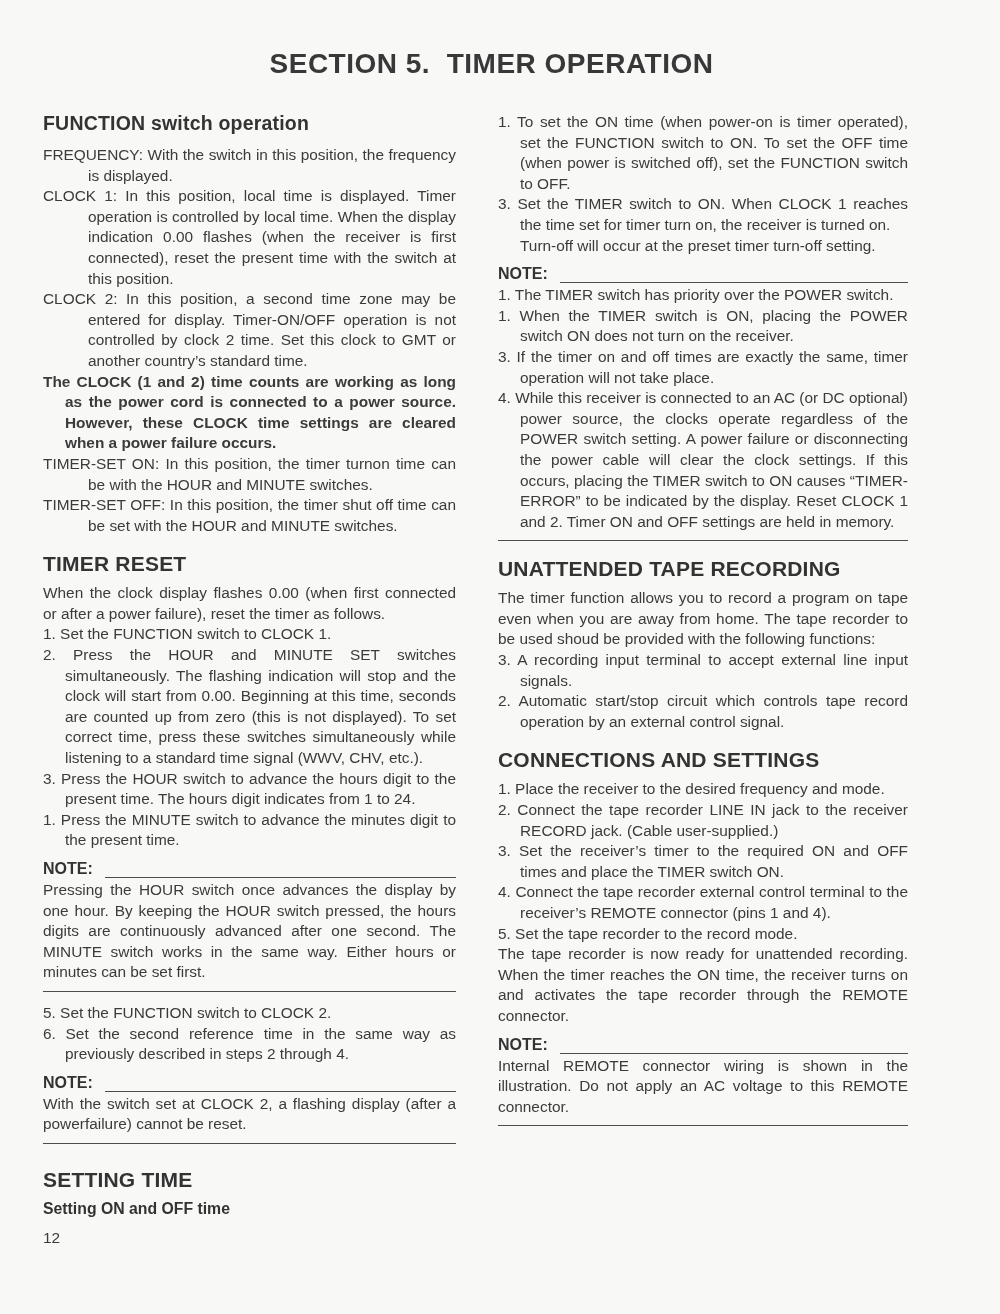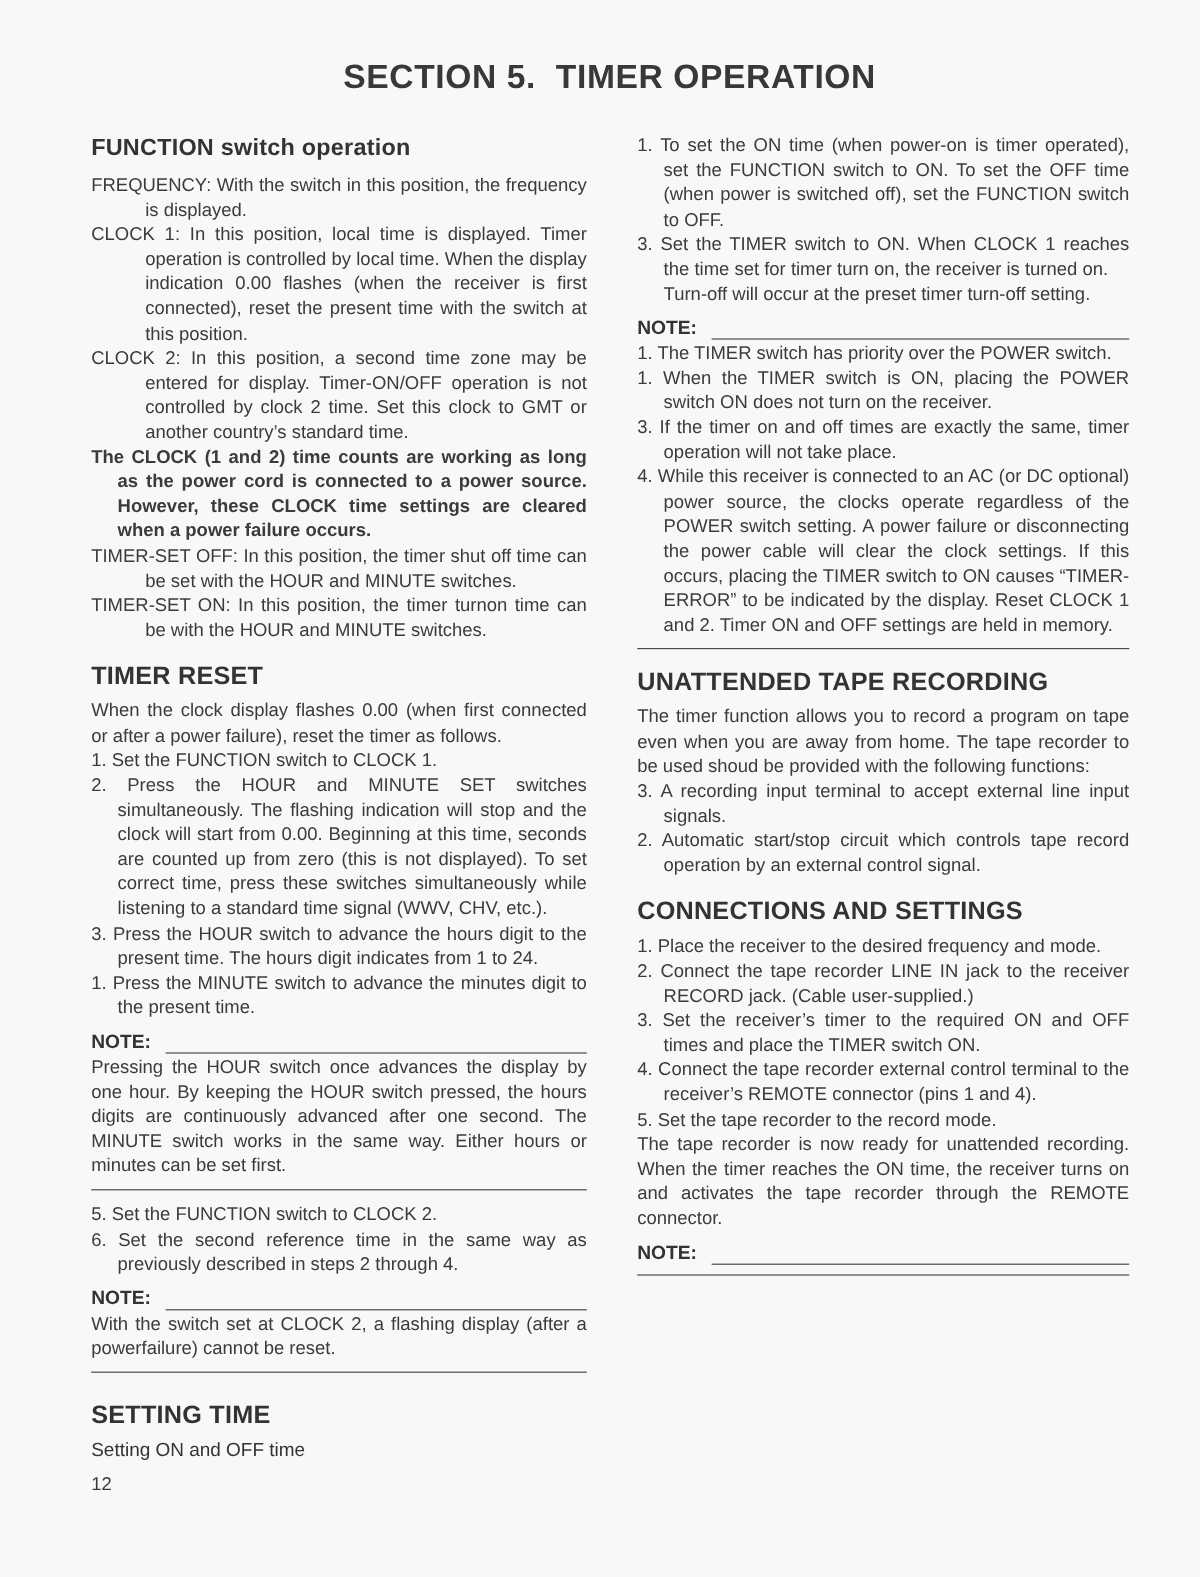--- a/index.html
+++ b/index.html
@@ -6,21 +6,21 @@
   html, body { margin: 0; padding: 0; }
   body {
     width: 1000px; height: 1314px;
     background: #f8f8f6;
     font-family: "Liberation Sans", sans-serif;
     color: #3b3b3b;
     overflow: hidden;
   }
   .page {
     width: 1000px; height: 1314px;
-    padding: 48px 60px 0 76px;
+    padding: 48px 60px 0 43px;
     overflow: hidden;
   }
   .doc-title {
     text-align: center;
     font-size: 28px;
     font-weight: 700;
     letter-spacing: 0.5px;
     color: #383838;
     white-space: pre;
     margin: 0;
@@ -37,21 +37,21 @@
     color: #3b3b3b;
   }
   .h-med {            
     font-size: 19.5px; font-weight: 700; color: #333;
     margin: 0 0 10px 0; letter-spacing: 0.2px;
   }
   .h-big {            
     font-size: 21px; font-weight: 700; color: #333;
     margin: 16px 0 7px 0; letter-spacing: 0.2px;
   }
-  .h-sub { font-size: 15.8px; font-weight: 400; color: #333; margin: 4px 0 6px 0; }
+  .h-sub { font-size: 15.8px; font-weight: 700; color: #333; margin: 4px 0 6px 0; }
   .bold { font-weight: 700; }
   .hang45 { padding-left: 45px; text-indent: -45px; }
   .hang22 { padding-left: 22px; text-indent: -22px; }
   .indent22 { padding-left: 22px; }
   .note-head { display: flex; align-items: flex-end; margin: 9px 0 2px 0; }
   .note-label { font-weight: 700; font-size: 16px; color: #333; flex: none; }
   .note-rule { flex: 1; border-top: 1.8px solid #4c4c4c; margin: 1px 0 0 12px; }
   .hrule { border: none; border-top: 1.8px solid #4c4c4c; margin: 8px 0 11px 0; }
   .page-num { font-size: 15.4px; margin-top: 8px; text-align: left; }
 </style>
@@ -63,22 +63,22 @@
   <h1 class="doc-title">SECTION 5.  TIMER OPERATION</h1>
 
   <div class="cols">
 
     <div class="col left">
       <h2 class="h-med">FUNCTION switch operation</h2>
       <p class="hang45">FREQUENCY: With the switch in this position, the frequency is displayed.</p>
       <p class="hang45">CLOCK 1: In this position, local time is displayed. Timer operation is controlled by local time. When the display indication 0.00 flashes (when the receiver is first connected), reset the present time with the switch at this position.</p>
       <p class="hang45">CLOCK 2: In this position, a second time zone may be entered for display. Timer-ON/OFF operation is not controlled by clock 2 time. Set this clock to GMT or another country’s standard time.</p>
       <p class="hang22 bold">The CLOCK (1 and 2) time counts are working as long as the power cord is connected to a power source. However, these CLOCK time settings are cleared when a power failure occurs.</p>
+      <p class="hang45">TIMER-SET ON: In this position, the timer turnon time can be with the HOUR and MINUTE switches.</p>
       <p class="hang45">TIMER-SET OFF: In this position, the timer shut off time can be set with the HOUR and MINUTE switches.</p>
-      <p class="hang45">TIMER-SET ON: In this position, the timer turnon time can be with the HOUR and MINUTE switches.</p>
 
       <h2 class="h-big">TIMER RESET</h2>
       <p>When the clock display flashes 0.00 (when first connected or after a power failure), reset the timer as follows.</p>
       <p class="hang22">1. Set the FUNCTION switch to CLOCK 1.</p>
       <p class="hang22">2. Press the HOUR and MINUTE SET switches simultaneously. The flashing indication will stop and the clock will start from 0.00. Beginning at this time, seconds are counted up from zero (this is not displayed). To set correct time, press these switches simultaneously while listening to a standard time signal (WWV, CHV, etc.).</p>
       <p class="hang22">3. Press the HOUR switch to advance the hours digit to the present time. The hours digit indicates from 1 to 24.</p>
       <p class="hang22">1. Press the MINUTE switch to advance the minutes digit to the present time.</p>
 
       <div class="note-head">
         <span class="note-label">NOTE:</span>
@@ -127,17 +127,18 @@
       <p class="hang22">2. Connect the tape recorder LINE IN jack to the receiver RECORD jack. (Cable user-supplied.)</p>
       <p class="hang22">3. Set the receiver’s timer to the required ON and OFF times and place the TIMER switch ON.</p>
       <p class="hang22">4. Connect the tape recorder external control terminal to the receiver’s REMOTE connector (pins 1 and 4).</p>
       <p class="hang22">5. Set the tape recorder to the record mode.</p>
       <p>The tape recorder is now ready for unattended recording. When the timer reaches the ON time, the receiver turns on and activates the tape recorder through the REMOTE connector.</p>
 
       <div class="note-head">
         <span class="note-label">NOTE:</span>
         <span class="note-rule"></span>
       </div>
+      <p>Internal REMOTE connector wiring is shown in the illustration. Do not apply an AC voltage to this REMOTE connector.</p>
       <hr class="hrule">
     </div>
 
   </div>
 </div>
 
 </body></html>

